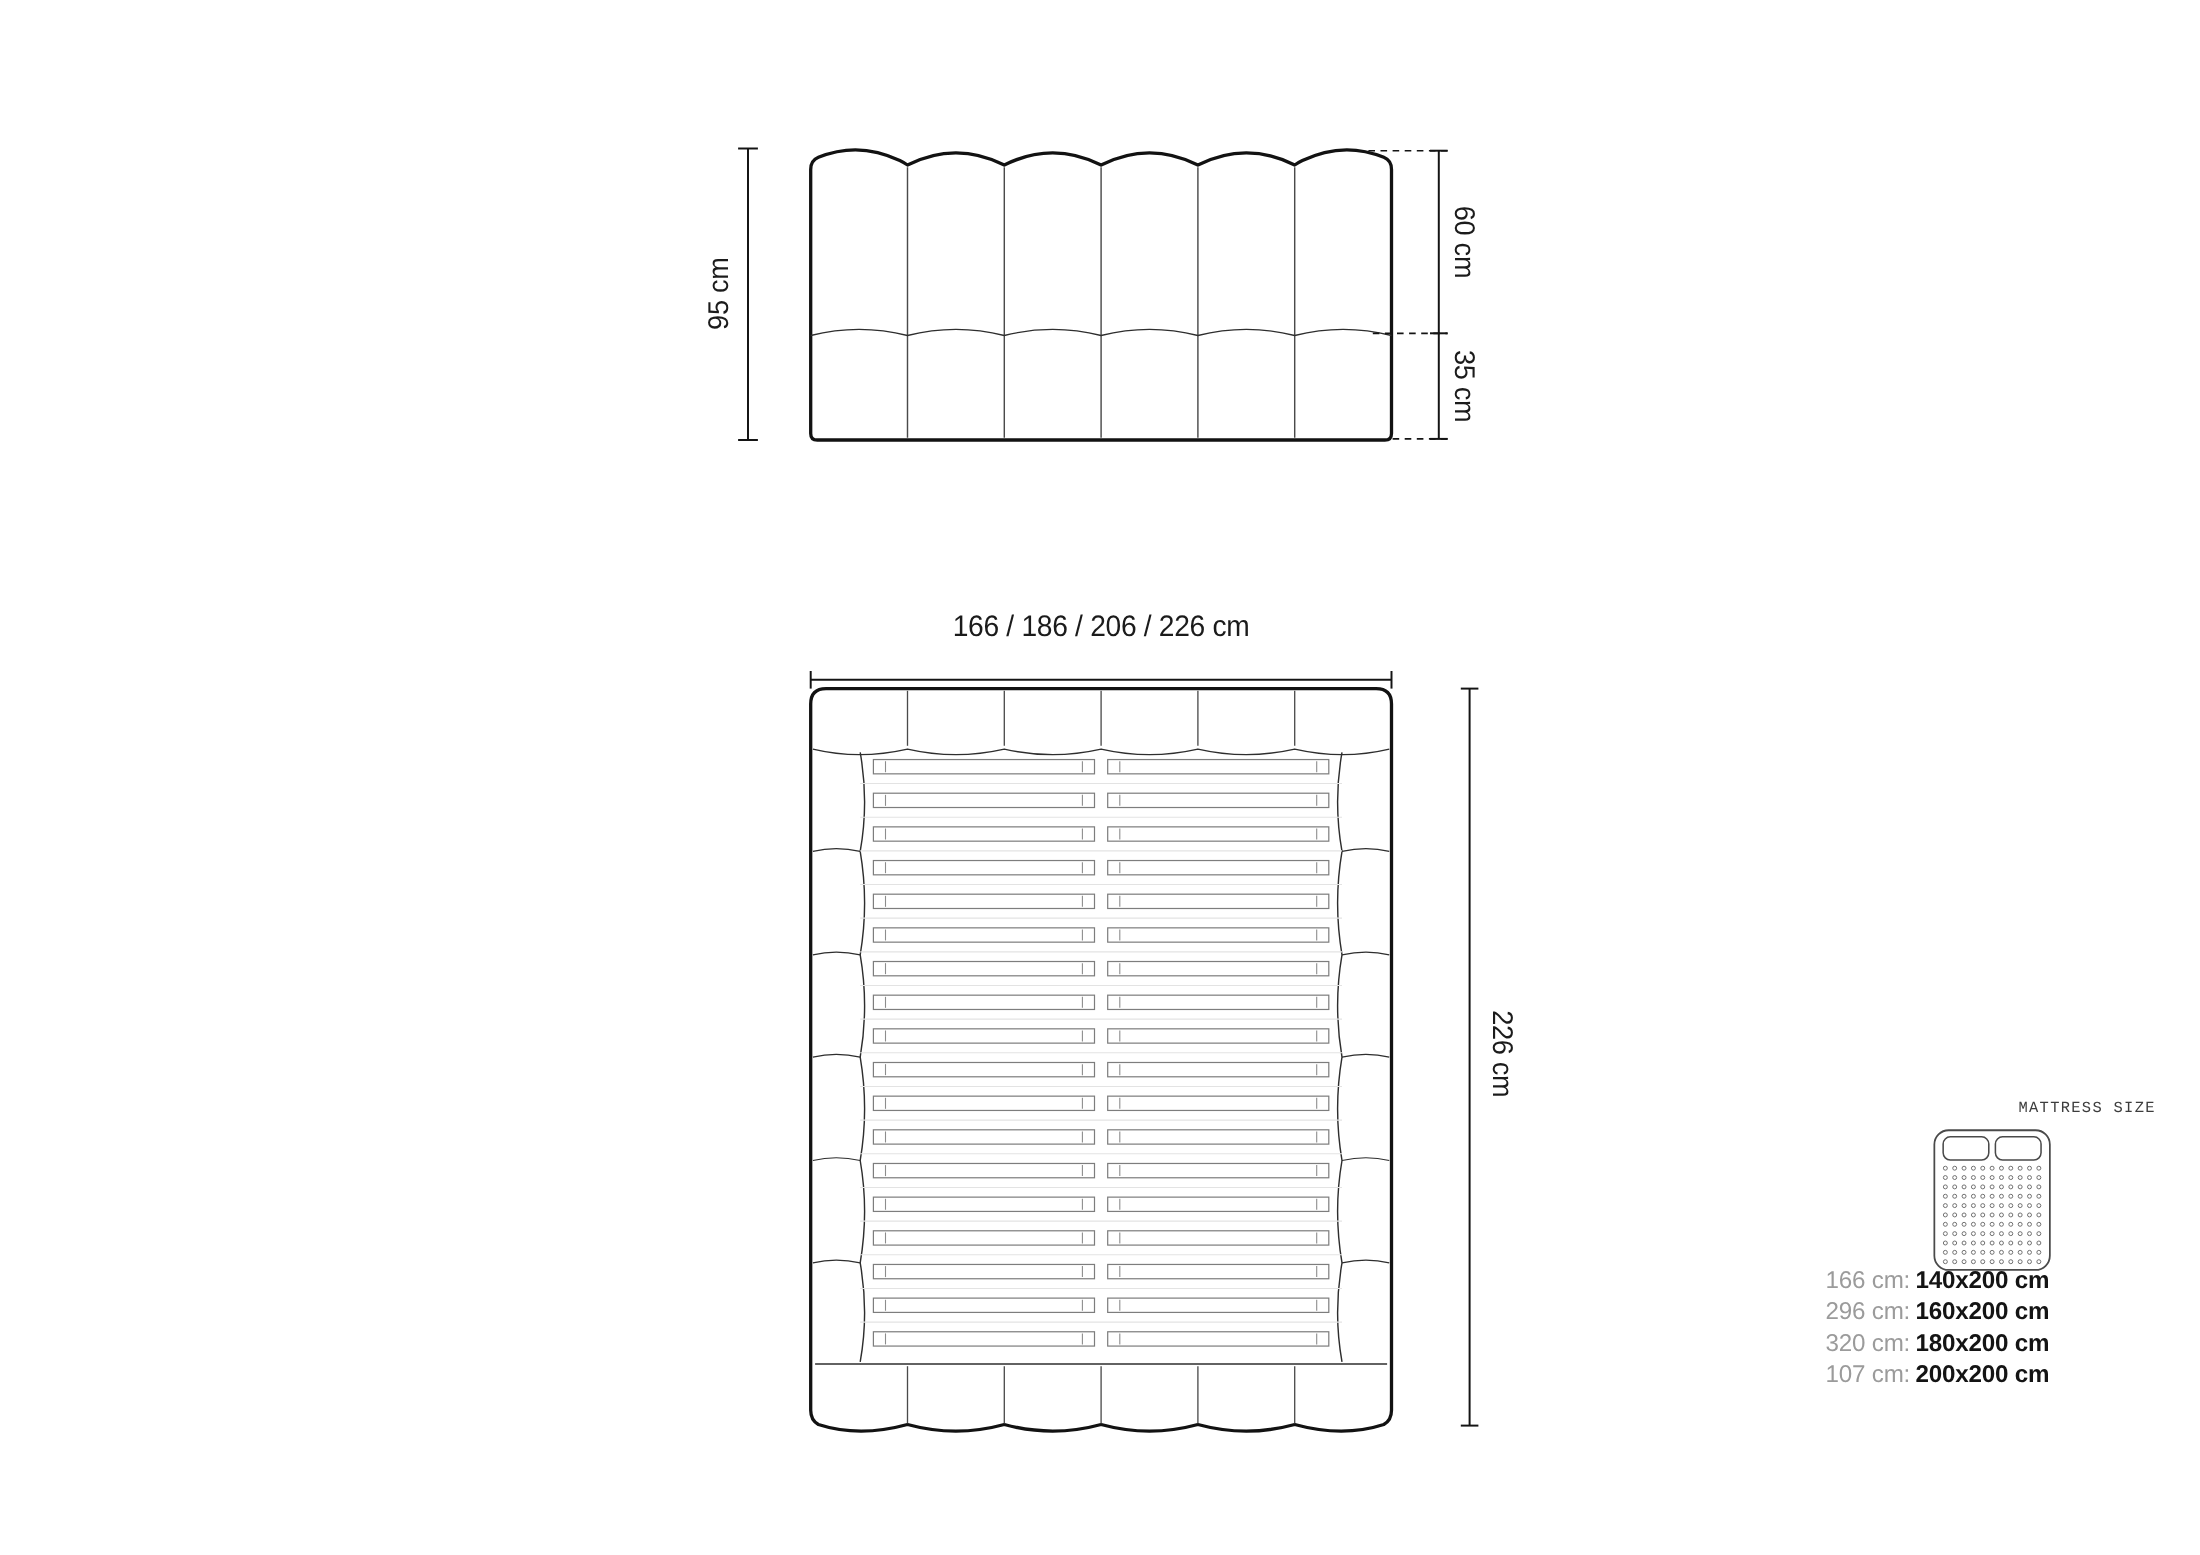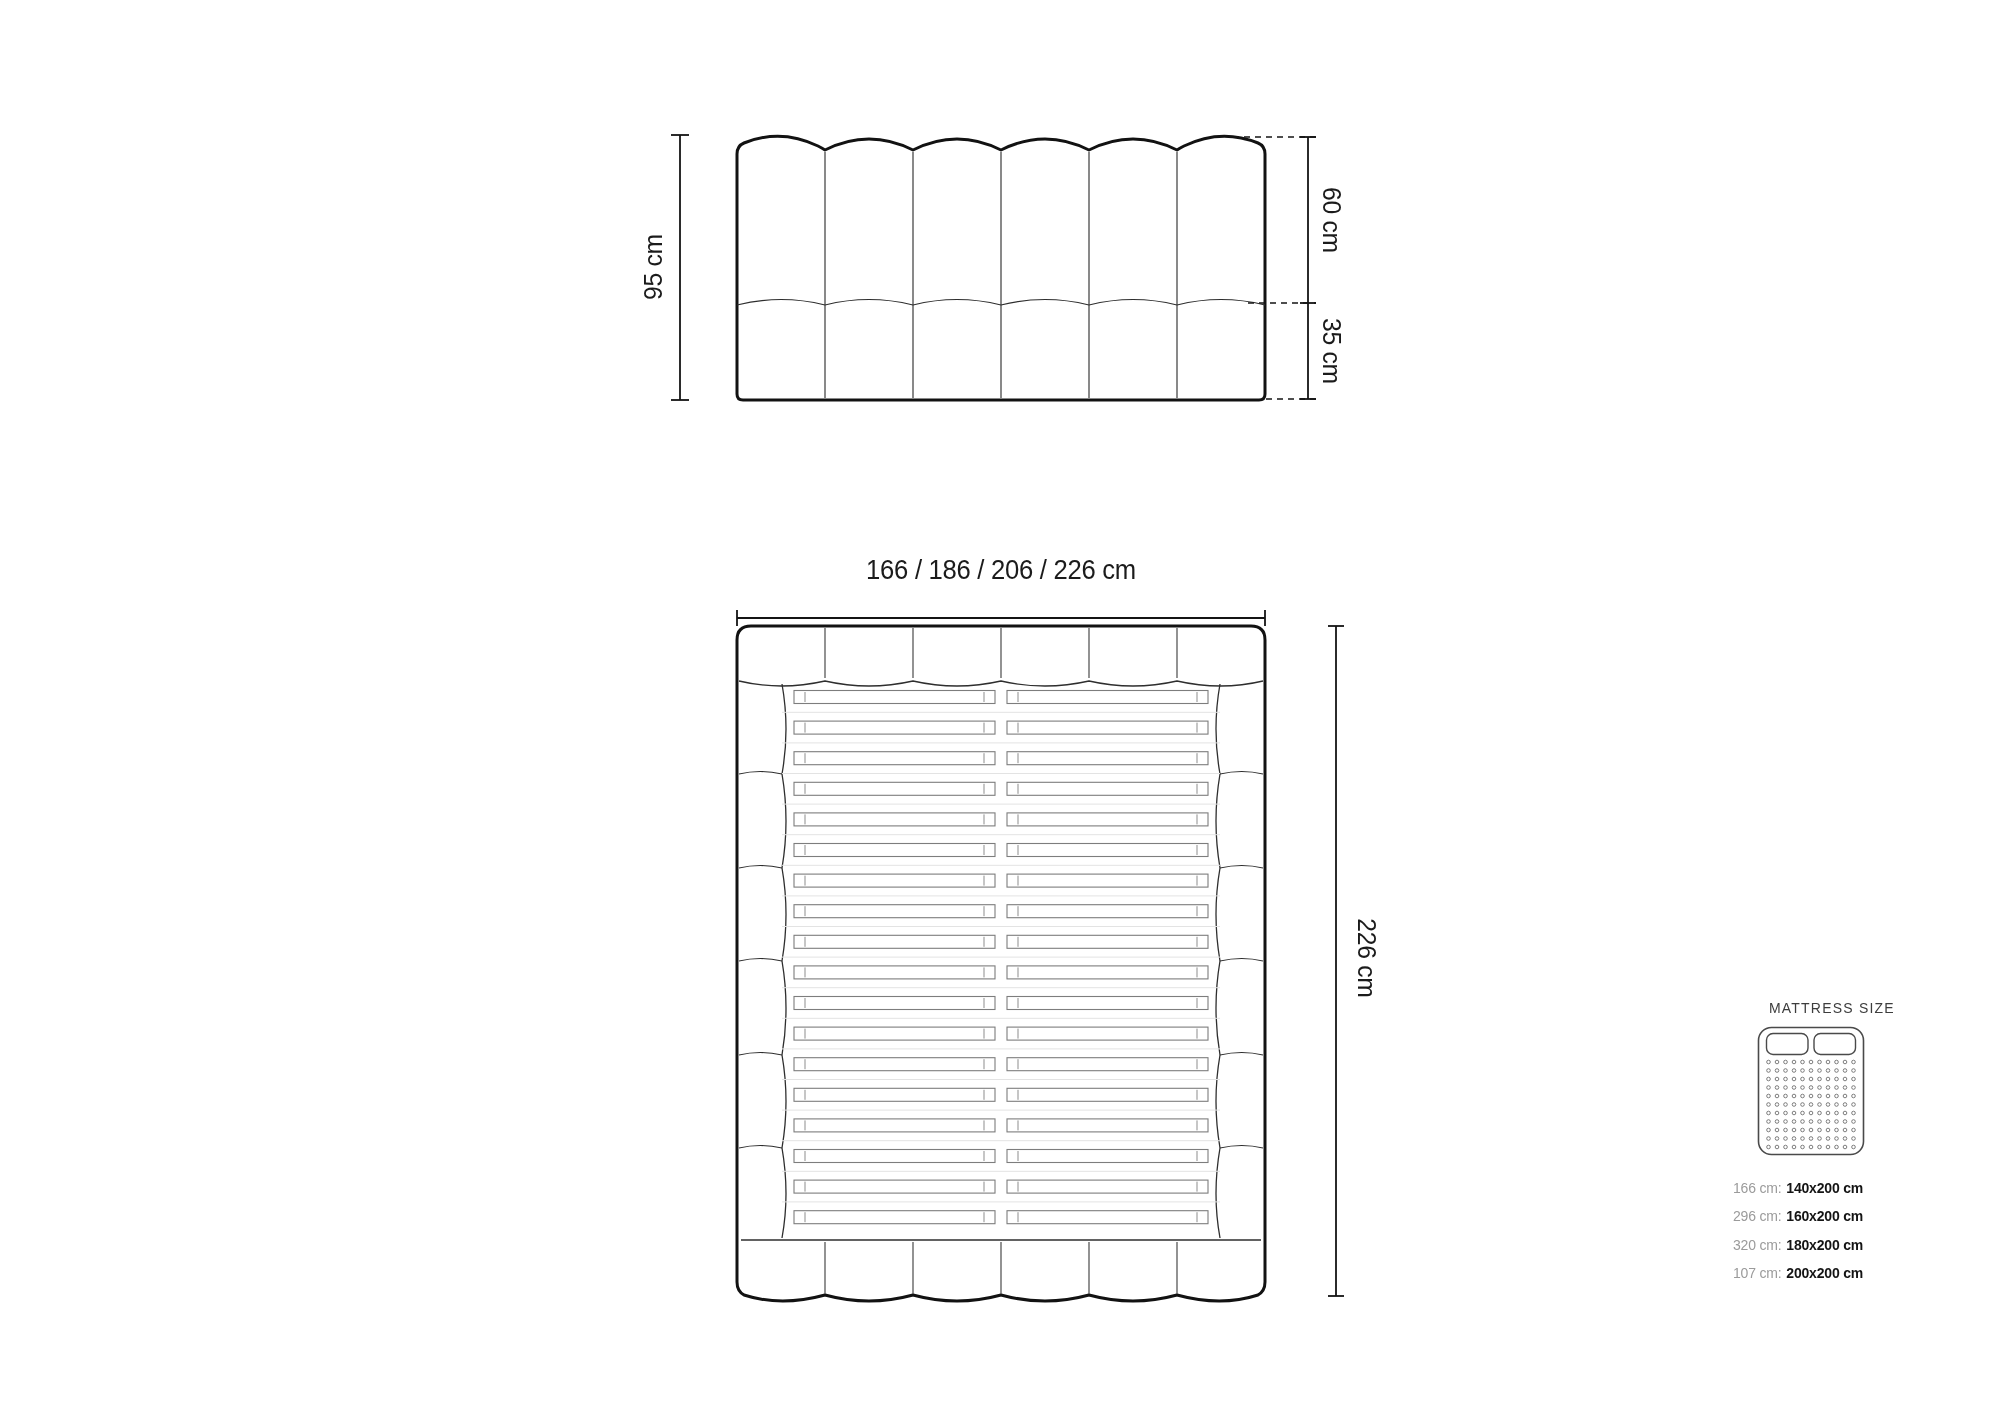--- a/index.html
+++ b/index.html
@@ -16,33 +16,34 @@
     white-space:nowrap;
   }
   .lbl-center{transform:translate(-50%,-50%) scaleX(0.95);}
   .lbl-rot-cw{transform:translate(-50%,-50%) rotate(90deg) scaleX(0.95);}
   .lbl-rot-ccw{transform:translate(-50%,-50%) rotate(-90deg) scaleX(0.95);}
   .lbl-big{font-size:27px;}
 
   
   .legend-title{
     position:absolute;
-    left:1769px;top:1000px;width:108px;
+    left:1835px;top:1000px;width:108px;
     text-align:center;
     font-size:14px;
     letter-spacing:1.2px;
     color:#3d3d3d;
     white-space:nowrap;
+    font-family:Liberation Mono, monospace;
   }
   .mattress-icon{position:absolute;left:1757px;top:1026px;}
   .size-rows{
     position:absolute;
-    right:137px;top:1174px;
+    right:137px;top:1150px;
     text-align:center;
-    font-size:14px;
+    font-size:22px;
     line-height:28.4px;
     color:#9b9b9b;
     letter-spacing:-0.2px;
     white-space:nowrap;
   }
   .size-val{color:#141414;font-weight:700;margin-left:5px;}
 </style>
 </head>
 <body>
 

